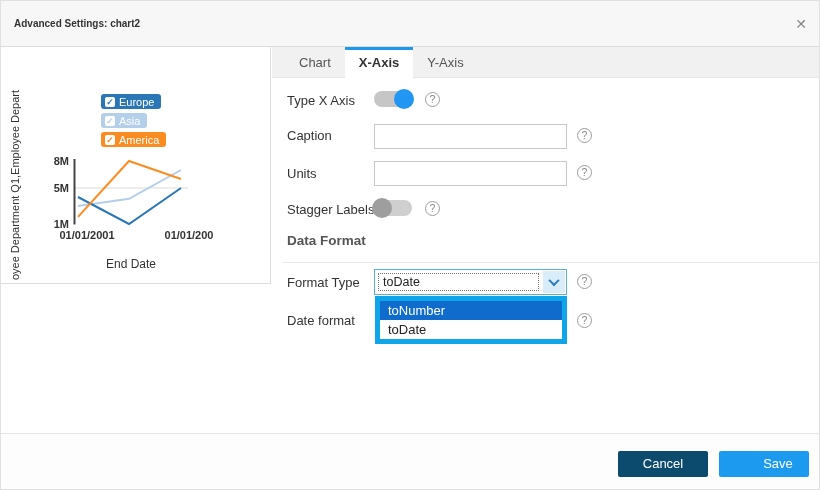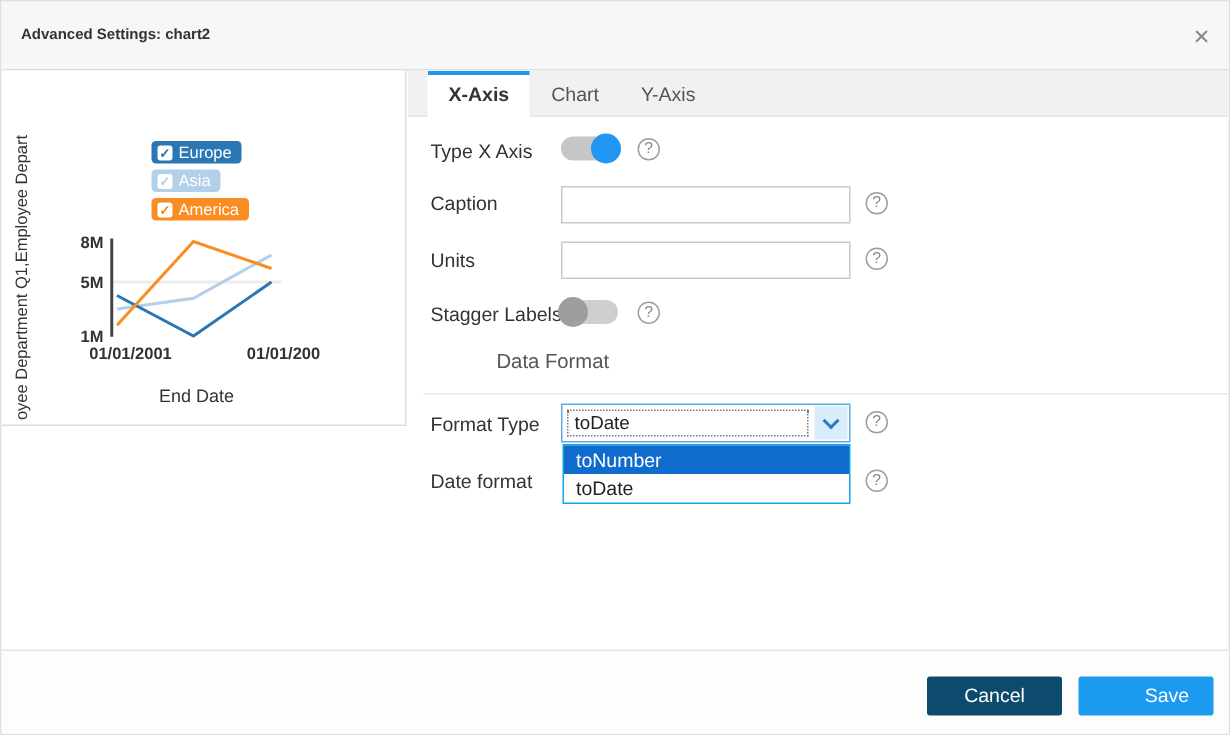--- a/index.html
+++ b/index.html
@@ -30,21 +30,21 @@
   .tab.active { background:#fff; box-shadow:inset 0 3px 0 #1e97ee; font-weight:700; color:#333; height:31px; }
 
   
   .lbl { position:absolute; left:286px; font-size:13px; color:#333; }
   #lbl-showx { top:92px; }
   #lbl-caption { top:127px; }
   #lbl-units { top:165px; }
   #lbl-stagger { top:201px; }
   #lbl-format { top:274px;text-align:right; }
   #lbl-date { top:312px; }
-  .section-heading { position:absolute; left:286px; top:232px; font-size:13.5px; font-weight:400; color:#555;margin-left:44px; }
+  .section-heading { position:absolute; left:286px; top:232px; font-size:13.5px; font-weight:700; color:#555; }
   .divider { position:absolute; left:281px; top:261px; width:539px; height:1px; background:#e9e9e9; }
 
   .toggle { position:absolute; width:38px; height:16px; border-radius:8px; background:#cfcfcf; cursor:pointer; }
   .toggle .knob { position:absolute; width:20px; height:20px; border-radius:50%; top:-2px; left:-2px; background:#9e9e9e; }
   .toggle.on { background:#c6c6c6; }
   .toggle.on .knob { left:auto; right:-2px; background:#2196f3; }
   #toggle-showx { left:373px; top:90px; }
   #toggle-stagger { left:373px; top:199px; }
 
   .txt { position:absolute; width:193px; height:25px; border:1px solid #c9c9c9; background:#fff; font-family:"Liberation Sans", sans-serif; font-size:12.5px; padding:0 6px; color:#222; }
@@ -58,21 +58,21 @@
   #help-stagger { left:424px; top:200px; }
   #help-format { left:576px; top:273px; }
   #help-date { left:576px; top:312px; }
 
   
   .select { position:absolute; left:373px; top:268px; width:193px; height:26px; border:1px solid #56aee4; background:#fff; cursor:pointer; }
   .sel-text { position:absolute; left:3px; top:3px; right:27px; bottom:3px; border:1px dotted #777; font-size:12.5px; line-height:17px; padding-left:4px; color:#222; white-space:nowrap; overflow:hidden; }
   .sel-btn { position:absolute; right:1px; top:1px; width:22px; height:22px; background:#d9ecfa; display:flex; align-items:center; justify-content:center; }
   .chev { width:8px; height:8px; border-right:2px solid #2a7cc2; border-bottom:2px solid #2a7cc2; transform:rotate(45deg) translate(-1px,-1px); }
 
-  .dd-list { position:absolute; left:374px; top:295px; width:192px; background:#fff; border:1px solid #0ea5e9; z-index:5; }
+  .dd-list { position:absolute; left:374px; top:295px; width:192px; background:#fff; border:5px solid #0ea5e9; z-index:5; }
   .dd-opt { height:19px; line-height:19px; padding-left:8px; font-size:13px; color:#222; cursor:pointer; }
   .dd-opt.hl { background:#0f6bcc; color:#fff; }
 
   
   .footer-divider { position:absolute; left:0; top:432px; width:820px; height:1px; background:#e4e4e4; }
   .footer { position:absolute; left:0; top:433px; width:820px; height:57px; background:#fdfdfd; }
   .btn { position:absolute; top:450px; width:90px; height:26px; border:none; border-radius:2px; color:#fff; font-family:"Liberation Sans", sans-serif; font-size:13px; line-height:26px; text-align:center; cursor:pointer; }
   #btn-cancel { left:617px; background:#0c4a6e; }
   #btn-save { left:718px; background:#1b9af0;padding-left:28px; }
 </style>
@@ -113,22 +113,22 @@
           <polyline points="77,120 128,147 180,111" fill="none" stroke="#2b77b5" stroke-width="2"></polyline>
           <polyline points="77,139.8 128,84 180,102" fill="none" stroke="#fb8c22" stroke-width="2"></polyline>
           <text x="86" y="162" text-anchor="middle" class="tick">01/01/2001</text>
           <text x="188" y="162" text-anchor="middle" class="tick">01/01/200</text>
           <text x="130" y="191" text-anchor="middle" class="xlabel">End Date</text>
         </svg>
     </div>
   </div>
 
   <div class="tabbar" id="tabbar">
+      <div class="tab">Chart</div>
       <div class="tab active">X-Axis</div>
-      <div class="tab">Chart</div>
       <div class="tab">Y-Axis</div>
     </div>
 
   <span class="lbl" id="lbl-showx">Type X Axis</span>
   <div class="toggle on" id="toggle-showx">
       <div class="knob"></div>
     </div>
   <span class="help" id="help-showx">?</span>
 
   <span class="lbl" id="lbl-caption">Caption</span>

